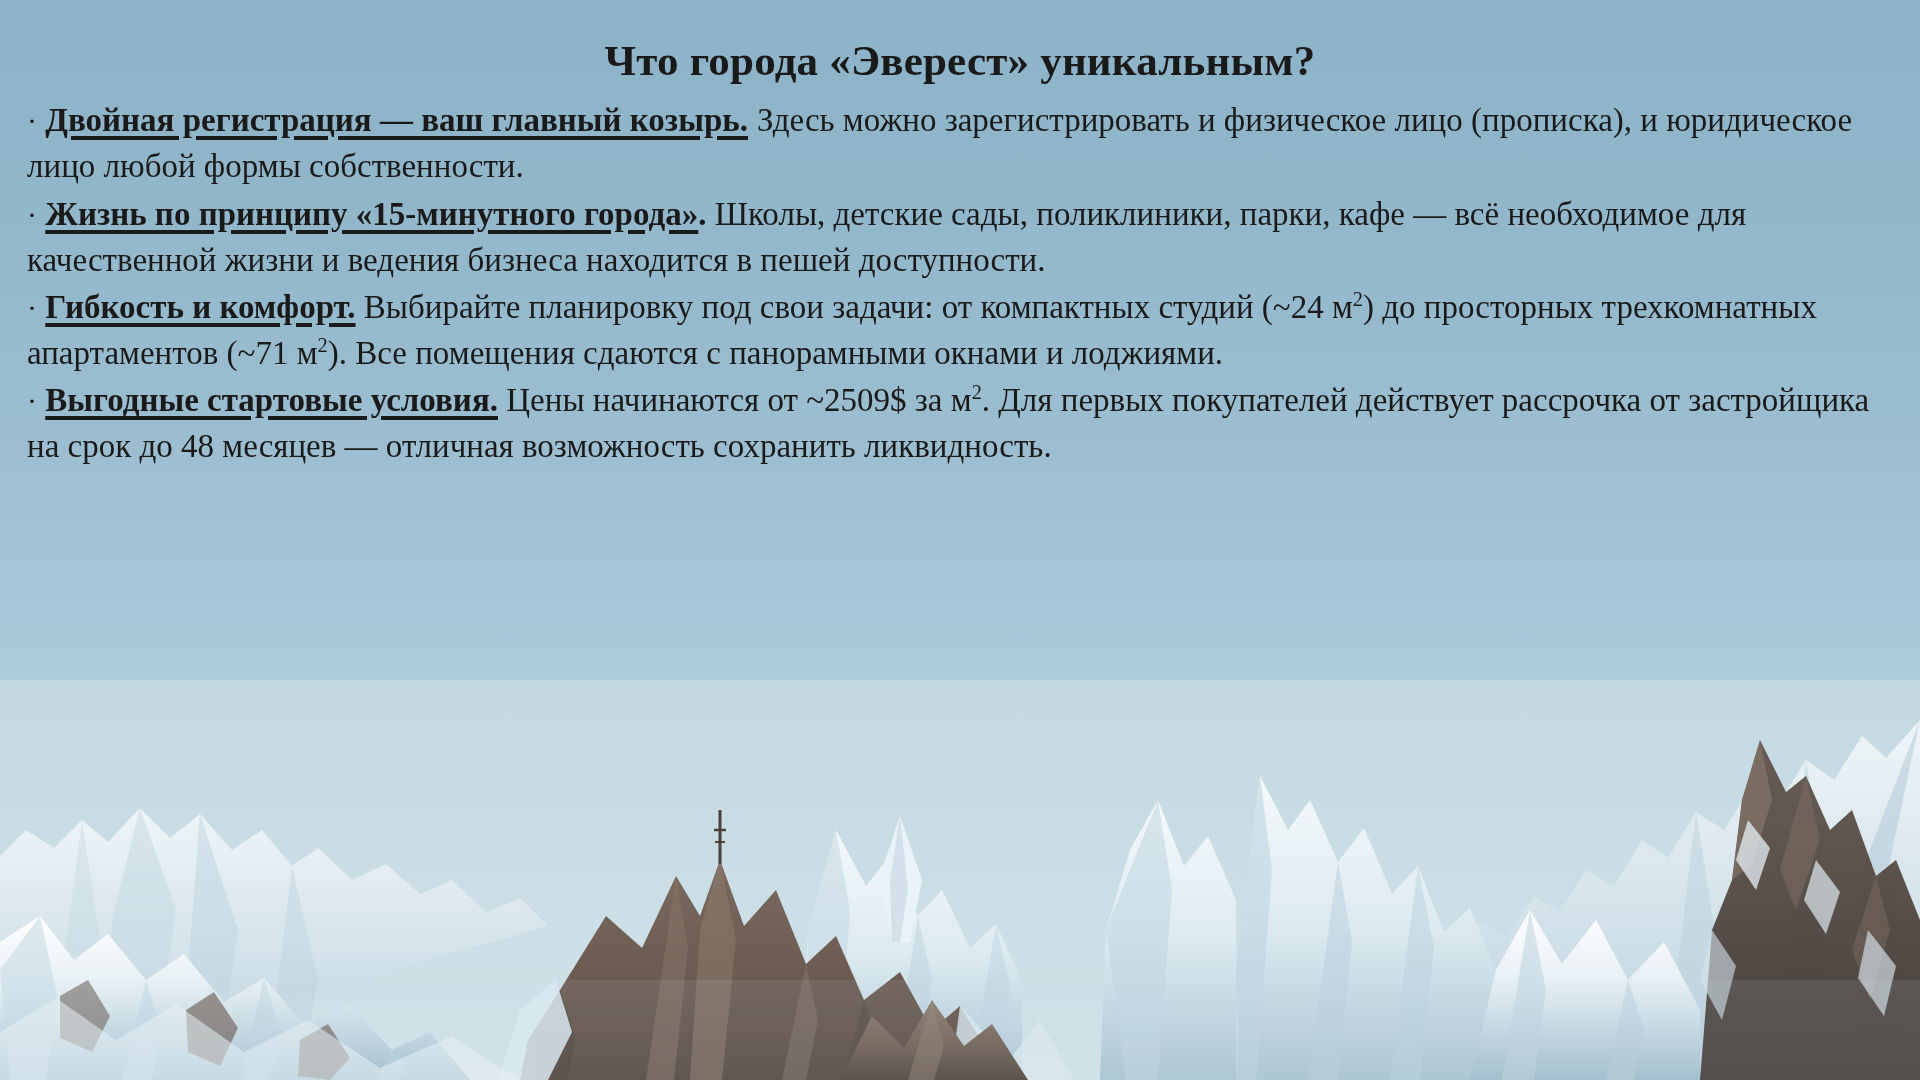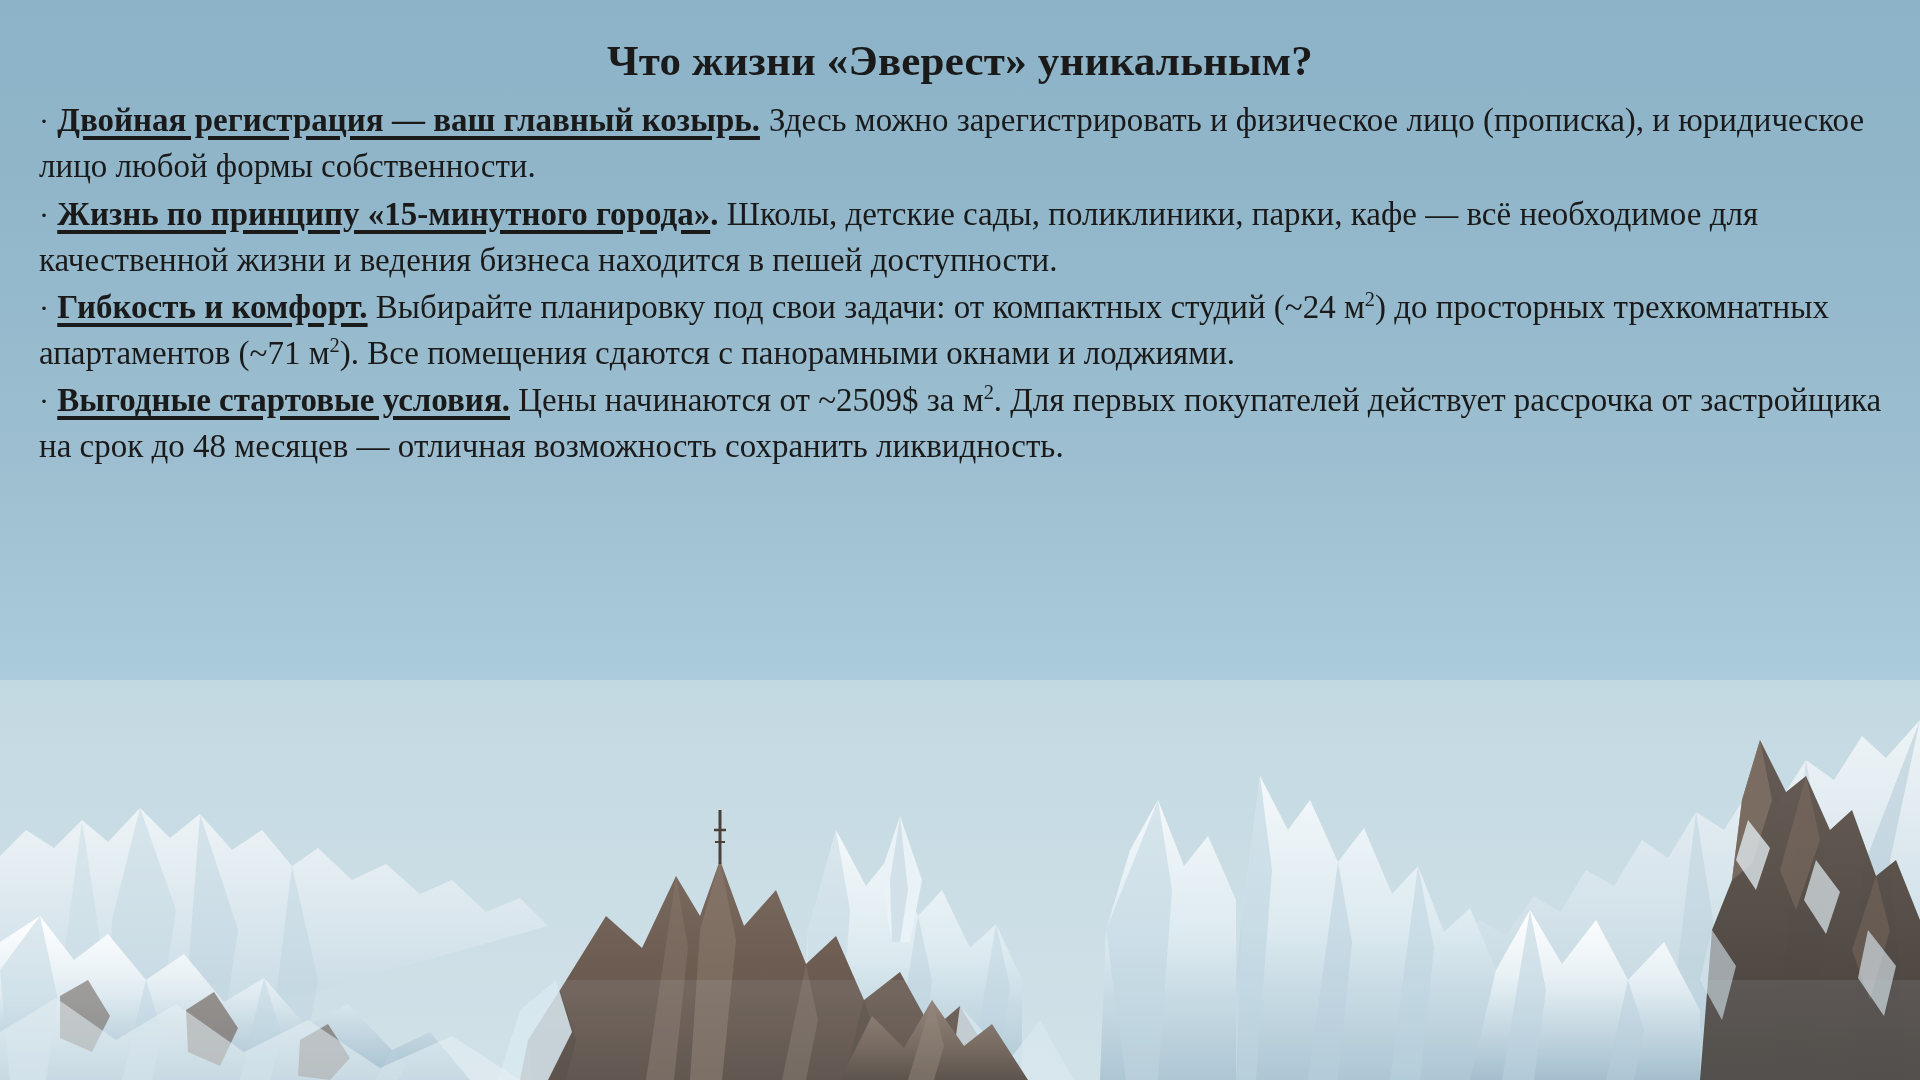--- a/index.html
+++ b/index.html
@@ -41,21 +41,21 @@
   .title {
     text-align: center;
     font-size: 43px;
     font-weight: bold;
     letter-spacing: .2px;
     margin: 38px 0 0 0;
     line-height: 1.05;
   }
   .title span.u { text-underline-offset: 4px; text-decoration-thickness: 3px; }
 
-  .body { margin: 14px 0 0 12px; padding: 0 24px 0 27px; }
+  .body { margin: 14px 0 0 0; padding: 0 24px 0 27px; }
 
   .para {
     font-size: 33px;
     line-height: 1.40;
     margin: 0 0 1px 0;
     text-align: left;
     text-indent: 0;
   }
   .para.sep { margin-bottom: 2px; }
 
@@ -199,21 +199,21 @@
       <path d="M1530,230 L1546,310 L1534,400 L1502,400 Z" fill="#bbd1de" opacity=".55"></path>
       <path d="M1628,300 L1644,350 L1634,400 L1606,400 Z" fill="#b6ccd9" opacity=".5"></path>
 
       <rect x="0" y="300" width="1920" height="100" fill="#cfe0e8" opacity=".10"></rect>
     </svg>
   </div>
 
   <div class="content">
 
     <div class="title">
-      <span class="u">Что</span><span> жизни «Эверест» </span><span class="u">уникальным?</span>
+      <span class="u">Что</span><span> города «Эверест» </span><span class="u">уникальным?</span>
     </div>
 
     <div class="body">
 
       <p class="para"><span class="bullet">·</span>&nbsp;<span class="lead">Двойная регистрация — ваш главный козырь.</span><span class="gap"></span><span>Здесь можно зарегистрировать и физическое лицо (прописка), и юридическое лицо любой формы собственности.</span></p>
 
 
 
       <p class="para"><span class="bullet">·</span>&nbsp;<span class="lead">Жизнь по принципу «15-минутного города»</span><span class="leadtail">.</span> <span>Школы, детские сады, поликлиники, парки, кафе — всё необходимое для качественной жизни и ведения бизнеса находится в пешей доступности.</span></p>
 

